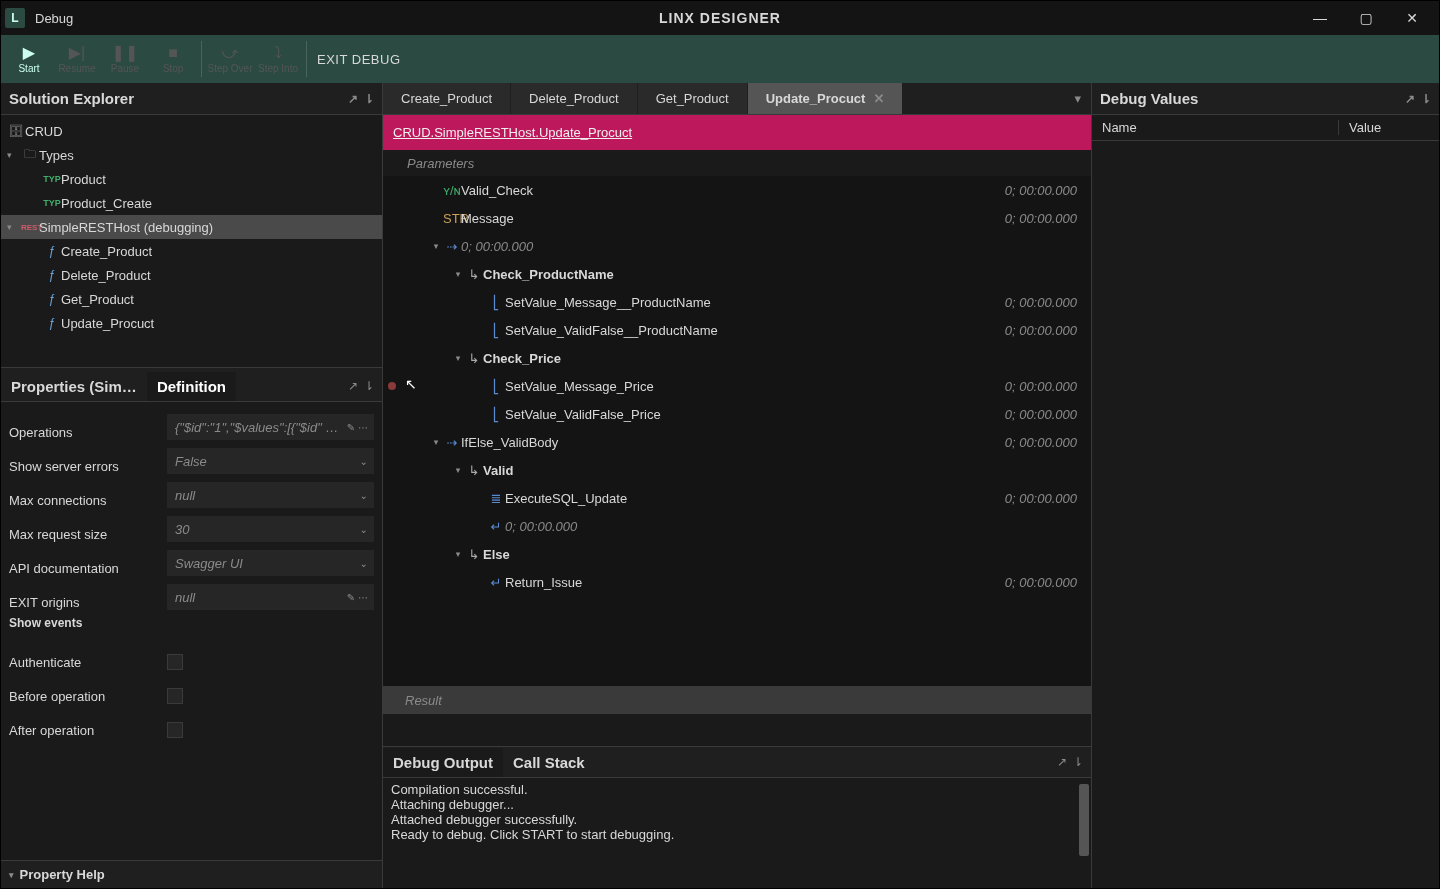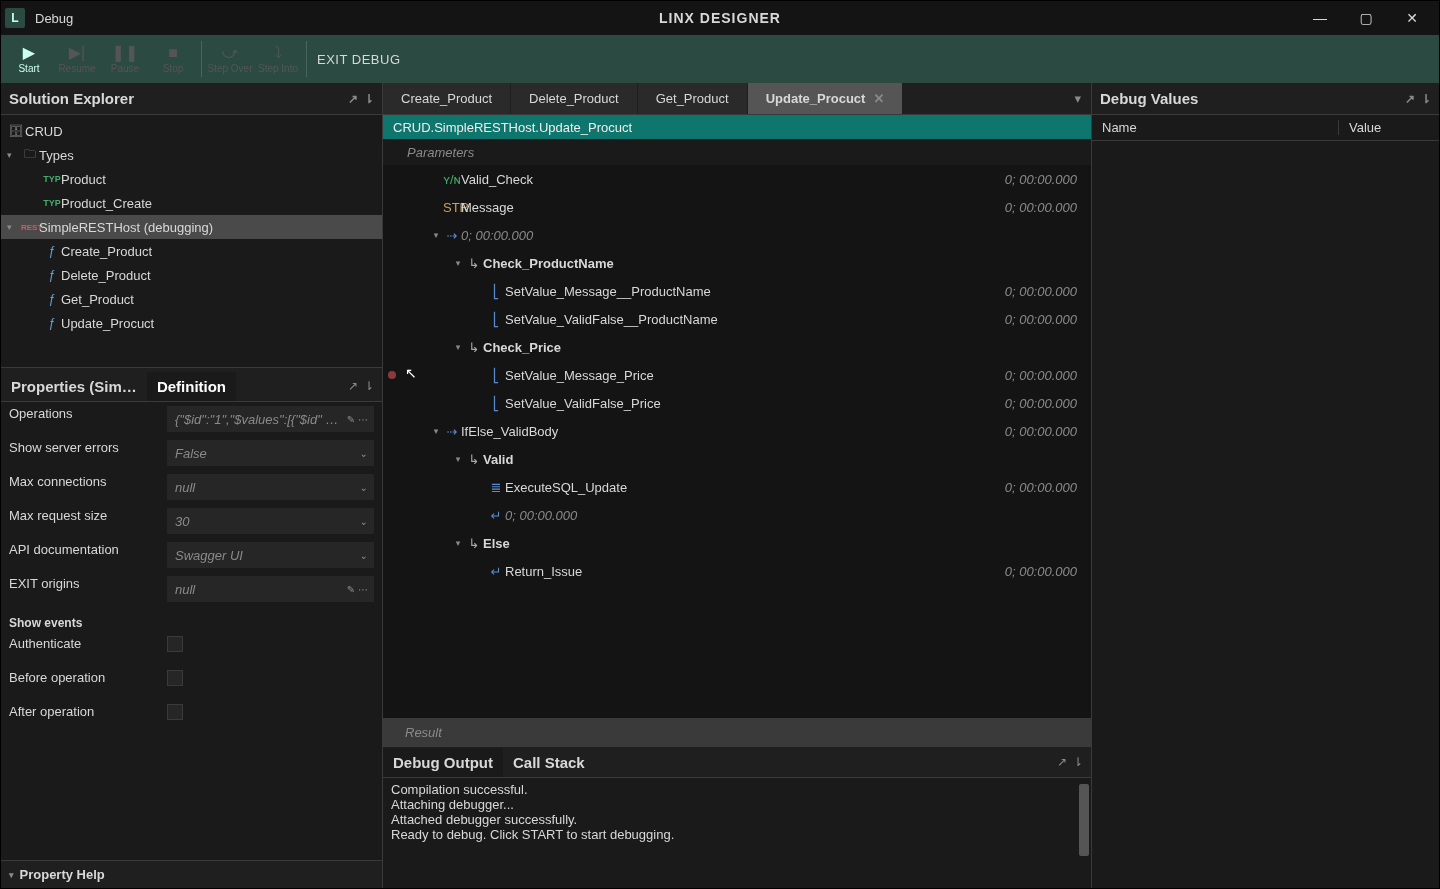--- a/index.html
+++ b/index.html
@@ -56,53 +56,53 @@
   .tree-row .arrow{width:14px;color:var(--text-dim);font-size:9px;}
   .ind{display:inline-block;} .ind.d2{width:36px;}
   
   .propdef{flex:1;display:flex;flex-direction:column;background:var(--bg);border-top:1px solid var(--border);}
   .propdef .tabrow{height:34px;display:flex;align-items:flex-end;background:var(--bg-panel-header);border-bottom:1px solid var(--border);}
   .propdef .tabrow .ptab{padding:6px 10px;font-size:15px;font-weight:700;}
   .propdef .tabrow .ptab.inactive{color:var(--text);}
   .propdef .tabrow .ptab.active{background:var(--bg);color:#fff;}
   .propdef .tabrow .panel-icons{margin-left:auto;display:flex;gap:6px;color:var(--text-dim);font-size:12px;padding:8px;}
   .proplist{flex:1;overflow:auto;padding:4px 0;}
-  .prop-row{display:flex;align-items:flex-start;height:34px;padding:0 8px;gap:8px;}
+  .prop-row{display:flex;align-items:flex-end;height:34px;padding:0 8px;gap:8px;}
   .prop-row .label{width:150px;font-size:13px;}
   .prop-row .value{flex:1;height:26px;background:var(--bg-panel);color:var(--text-dim);display:flex;align-items:center;padding:0 8px;font-style:italic;position:relative;font-size:13px;}
   .prop-row .value .caret{position:absolute;right:6px;color:var(--text-dim);font-style:normal;font-size:10px;}
   .section-label{padding:6px 8px;font-size:12px;font-weight:600;color:var(--text);}
   .prop-check{width:16px;height:16px;background:var(--bg-panel);border:1px solid var(--border);}
   .prop-help{height:28px;background:var(--bg-panel-header);display:flex;align-items:center;padding:0 8px;font-size:13px;font-weight:600;gap:6px;border-top:1px solid var(--border);}
   .prop-help .chev{font-size:9px;color:var(--text-dim);}
   
   .editor-tabs{height:32px;display:flex;align-items:stretch;background:var(--bg-panel-header);border-bottom:1px solid var(--border);position:relative;}
   .etab{display:flex;align-items:center;padding:0 18px;font-size:13px;color:var(--text);background:var(--tab-inactive);margin-right:1px;position:relative;gap:8px;}
   .etab.active{background:var(--tab-active);font-weight:600;}
   .etab .close{font-size:13px;color:var(--text-dim);}
   .editor-tabs .menu{margin-left:auto;padding:0 10px;display:flex;align-items:center;color:var(--text-dim);}
   
-  .breadcrumb{height:24px;background:#0f766e;display:flex;align-items:center;padding:0 10px;font-size:13px;color:#eee;}
+  .breadcrumb{height:35px;background:#be185d;display:flex;align-items:center;padding:0 10px;font-size:13px;color:#eee;text-decoration:underline;}
   
   .flow{flex:1;overflow:auto;background:var(--bg-darker);padding:0;}
   .flow-header{height:26px;background:transparent;padding-left:24px;font-style:italic;color:var(--text-dim);display:flex;align-items:center;font-size:13px;}
   .flow-row{height:28px;display:flex;align-items:center;padding:0 14px 0 0;font-size:13px;}
   .flow-row .gutter{width:18px;display:flex;align-items:center;justify-content:center;}
   .flow-row .bp{width:8px;height:8px;border-radius:50%;background:#8a3a3a;}
   .flow-row .arrow{width:14px;color:var(--text-dim);font-size:9px;text-align:center;}
   .flow-row .ico{width:18px;text-align:center;font-size:13px;}
   .flow-row .name{flex:1;white-space:nowrap;overflow:hidden;}
   .flow-row .time{color:var(--text-dim);font-style:italic;font-size:13px;}
   .flow-row.bold .name{font-weight:600;}
   .ico.var{color:#3fae6b;} .ico.str{color:#c8a05a;} .ico.cond{color:#5a8ad0;} .ico.branch{color:#aaa;} .ico.set{color:#5a8ad0;} .ico.db{color:#5a8ad0;} .ico.ret{color:#5a8ad0;}
   .fi1{width:28px;} .fi2{width:50px;} .fi3{width:72px;}
   
   .result-bar{height:28px;background:#3a3a3a;display:flex;align-items:center;padding-left:22px;font-style:italic;color:var(--text-dim);font-size:13px;}
   
-  .bottom-tabs{height:32px;display:flex;align-items:flex-end;background:var(--bg-panel-header);border-top:1px solid var(--border);border-bottom:1px solid var(--border);}
+  .bottom-tabs{height:32px;display:flex;align-items:flex-end;background:var(--bg-panel-header);border-top:1px solid var(--border);border-bottom:1px solid var(--border);margin-top:32px;}
   .bottom-tabs .btab{padding:6px 10px;font-size:15px;font-weight:600;}
   .bottom-tabs .btab.active{background:var(--bg);}
   .bottom-tabs .panel-icons{margin-left:auto;display:flex;gap:6px;color:var(--text-dim);font-size:12px;padding:8px;}
   .output{height:110px;background:var(--bg);padding:4px 8px;font-family:Consolas,monospace;font-size:13px;color:var(--text);white-space:pre;overflow:auto;position:relative;}
   .output .scrollthumb{position:absolute;right:2px;top:6px;width:10px;height:72px;background:#555;border-radius:2px;}
   
   .dv-header{height:26px;display:flex;align-items:center;border-bottom:1px solid var(--border);background:var(--bg);}
   .dv-header .col{padding:0 10px;}
   .dv-header .col.name{flex:1;border-right:1px solid var(--border);}
   .dv-header .col.val{width:100px;}

